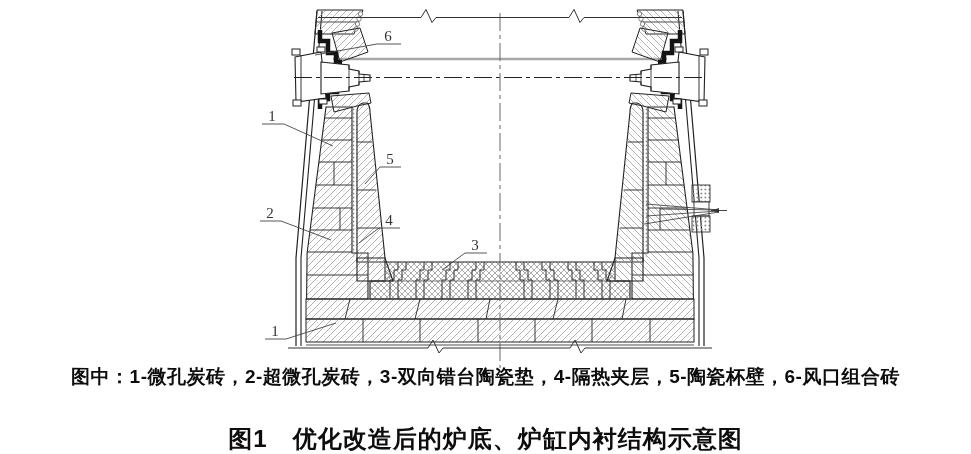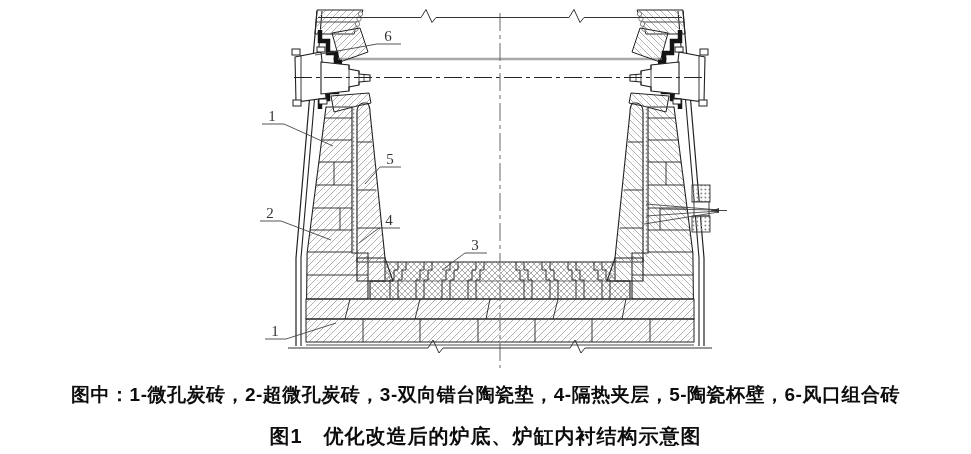--- a/index.html
+++ b/index.html
@@ -2,22 +2,22 @@
 <html><head>
 <meta charset="utf-8">
 <style>
   html,body{margin:0;padding:0;background:#ffffff;}
   #stage{position:relative;width:971px;height:454px;background:#ffffff;overflow:hidden;
          font-family:"Liberation Sans",sans-serif;}
   #drawing{position:absolute;left:0;top:0;}
   .callout{font-family:"Liberation Serif",serif;font-size:15px;fill:#333;}
   .cap{position:absolute;left:0;width:100%;text-align:center;color:#0d0d0d;
        font-weight:bold;font-family:"Liberation Sans","DejaVu Sans",sans-serif;white-space:nowrap;}
-  #cap-legend{top:382px;font-size:19px;letter-spacing:0.5px;}
-  #cap-title{top:423px;font-size:20px;letter-spacing:1px;}
+  #cap-legend{top:364px;font-size:19px;letter-spacing:0.5px;}
+  #cap-title{top:423px;font-size:24px;letter-spacing:1px;}
 </style>
 </head>
 <body>
 
 <div id="stage">
 
   <svg id="drawing" width="971" height="454" viewBox="0 0 971 454">
     <defs>
       <pattern id="hatchA" patternUnits="userSpaceOnUse" width="7" height="7">
         <path d="M-1,8 L8,-1" stroke="#9a9a9a" stroke-width="0.8" fill="none"></path>

